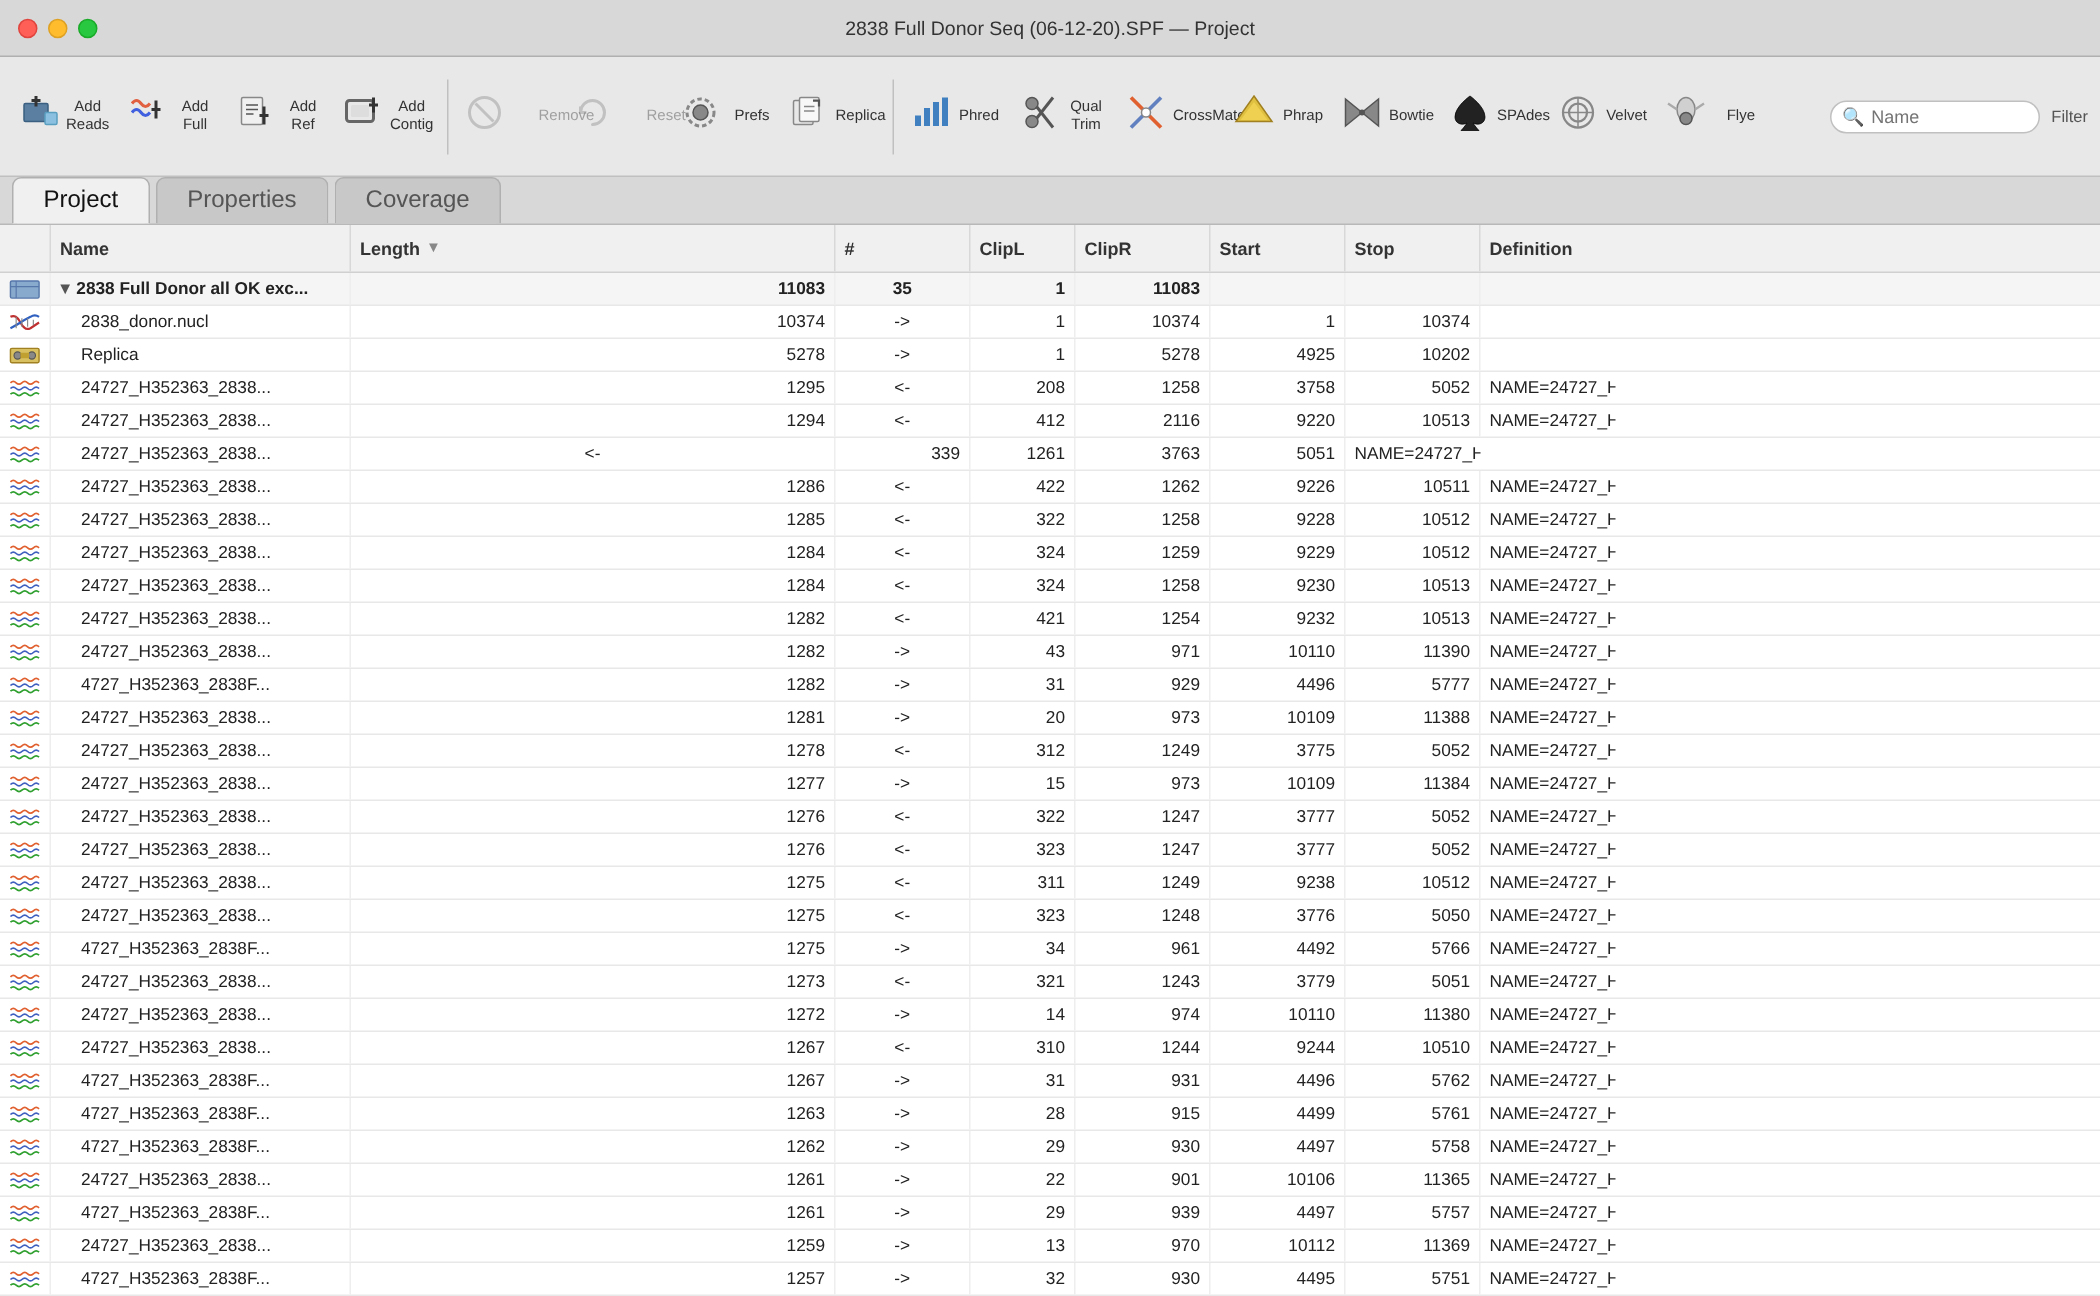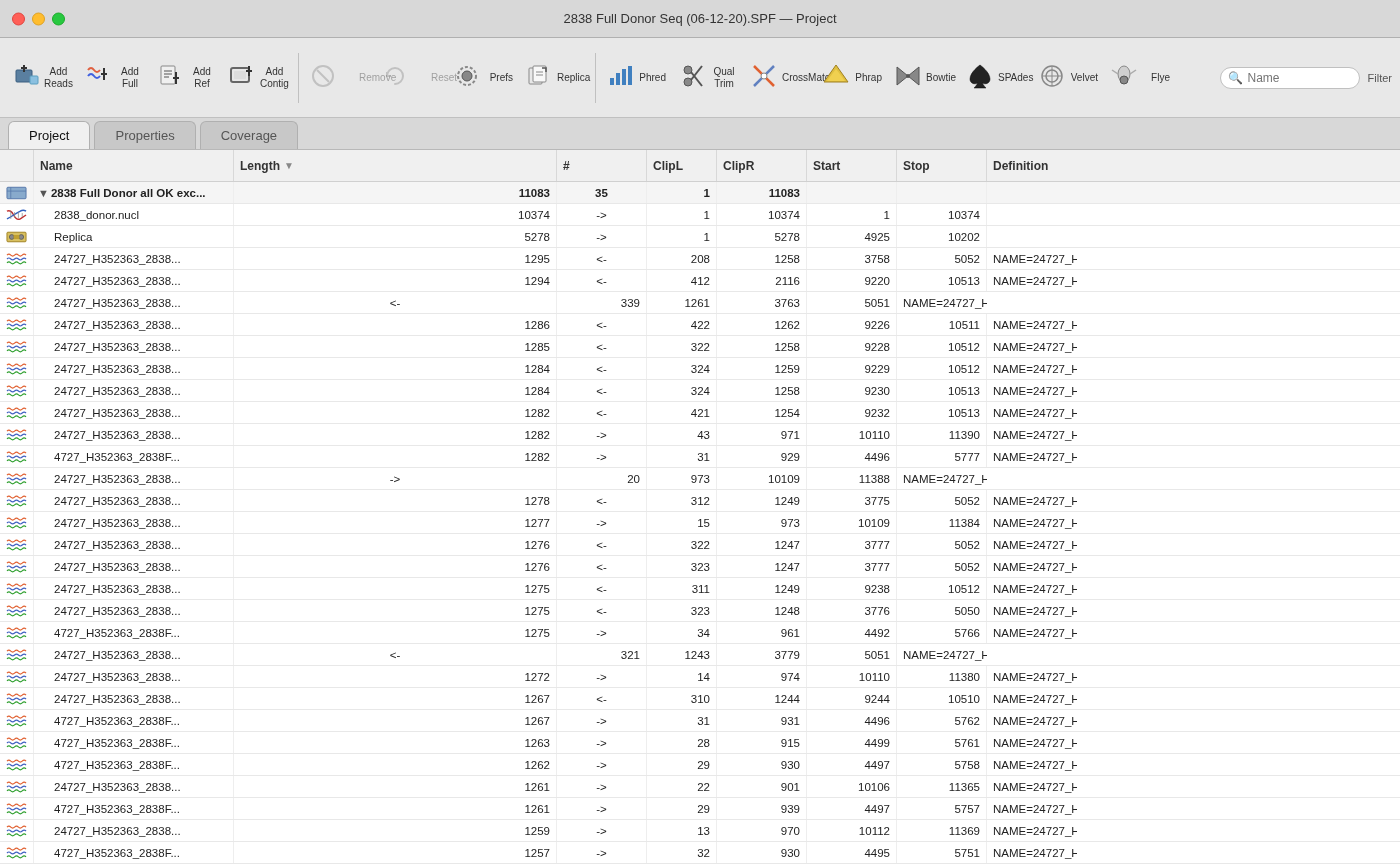--- a/index.html
+++ b/index.html
@@ -115,21 +115,21 @@
       background: #d8d8d8;
       height: 32px;
       display: flex;
       align-items: flex-end;
       padding: 0 8px;
       border-bottom: 1px solid #b8b8b8;
       gap: 4px;
     }
     .tab {
       padding: 6px 20px;
-      font-size: 13px;
+      font-size: 16px;
       font-weight: 500;
       cursor: pointer;
       border-radius: 6px 6px 0 0;
       color: #555;
       background: #c8c8c8;
       border: 1px solid #b0b0b0;
       border-bottom: none;
     }
     .tab.active {
       background: #f0f0f0;
@@ -678,20 +678,21 @@
   </div>
       <div class="table-row">
     <div class="table-cell cell-icon" style="justify-content:center">
           <svg class="wave-icon" viewBox="0 0 22 16" fill="none" xmlns="http://www.w3.org/2000/svg">
     <path d="M1 4 Q3 2 5 4 Q7 6 9 4 Q11 2 13 4 Q15 6 17 4 Q19 2 21 4" stroke="#e06030" stroke-width="1.2" fill="none"></path>
     <path d="M1 8 Q3 6 5 8 Q7 10 9 8 Q11 6 13 8 Q15 10 17 8 Q19 6 21 8" stroke="#4060c0" stroke-width="1.2" fill="none"></path>
     <path d="M1 12 Q3 10 5 12 Q7 14 9 12 Q11 10 13 12 Q15 14 17 12 Q19 10 21 12" stroke="#30a030" stroke-width="1.2" fill="none"></path>
   </svg>
         </div>
     <div class="table-cell" style="padding-left: 20px">24727_H352363_2838...</div>
+    <div class="table-cell cell-right">1281</div>
     <div class="table-cell cell-center">-&gt;</div>
     <div class="table-cell cell-right">20</div>
     <div class="table-cell cell-right">973</div>
     <div class="table-cell cell-right">10109</div>
     <div class="table-cell cell-right">11388</div>
     <div class="table-cell">NAME=24727_H352363_2838FullDonor_5_Neo...</div>
   </div>
       <div class="table-row">
     <div class="table-cell cell-icon" style="justify-content:center">
           <svg class="wave-icon" viewBox="0 0 22 16" fill="none" xmlns="http://www.w3.org/2000/svg">
@@ -813,20 +814,21 @@
   </div>
       <div class="table-row">
     <div class="table-cell cell-icon" style="justify-content:center">
           <svg class="wave-icon" viewBox="0 0 22 16" fill="none" xmlns="http://www.w3.org/2000/svg">
     <path d="M1 4 Q3 2 5 4 Q7 6 9 4 Q11 2 13 4 Q15 6 17 4 Q19 2 21 4" stroke="#e06030" stroke-width="1.2" fill="none"></path>
     <path d="M1 8 Q3 6 5 8 Q7 10 9 8 Q11 6 13 8 Q15 10 17 8 Q19 6 21 8" stroke="#4060c0" stroke-width="1.2" fill="none"></path>
     <path d="M1 12 Q3 10 5 12 Q7 14 9 12 Q11 10 13 12 Q15 14 17 12 Q19 10 21 12" stroke="#30a030" stroke-width="1.2" fill="none"></path>
   </svg>
         </div>
     <div class="table-cell" style="padding-left: 20px">24727_H352363_2838...</div>
+    <div class="table-cell cell-right">1273</div>
     <div class="table-cell cell-center">&lt;-</div>
     <div class="table-cell cell-right">321</div>
     <div class="table-cell cell-right">1243</div>
     <div class="table-cell cell-right">3779</div>
     <div class="table-cell cell-right">5051</div>
     <div class="table-cell">NAME=24727_H352363_2838FullDonor_2_Prot...</div>
   </div>
       <div class="table-row">
     <div class="table-cell cell-icon" style="justify-content:center">
           <svg class="wave-icon" viewBox="0 0 22 16" fill="none" xmlns="http://www.w3.org/2000/svg">

